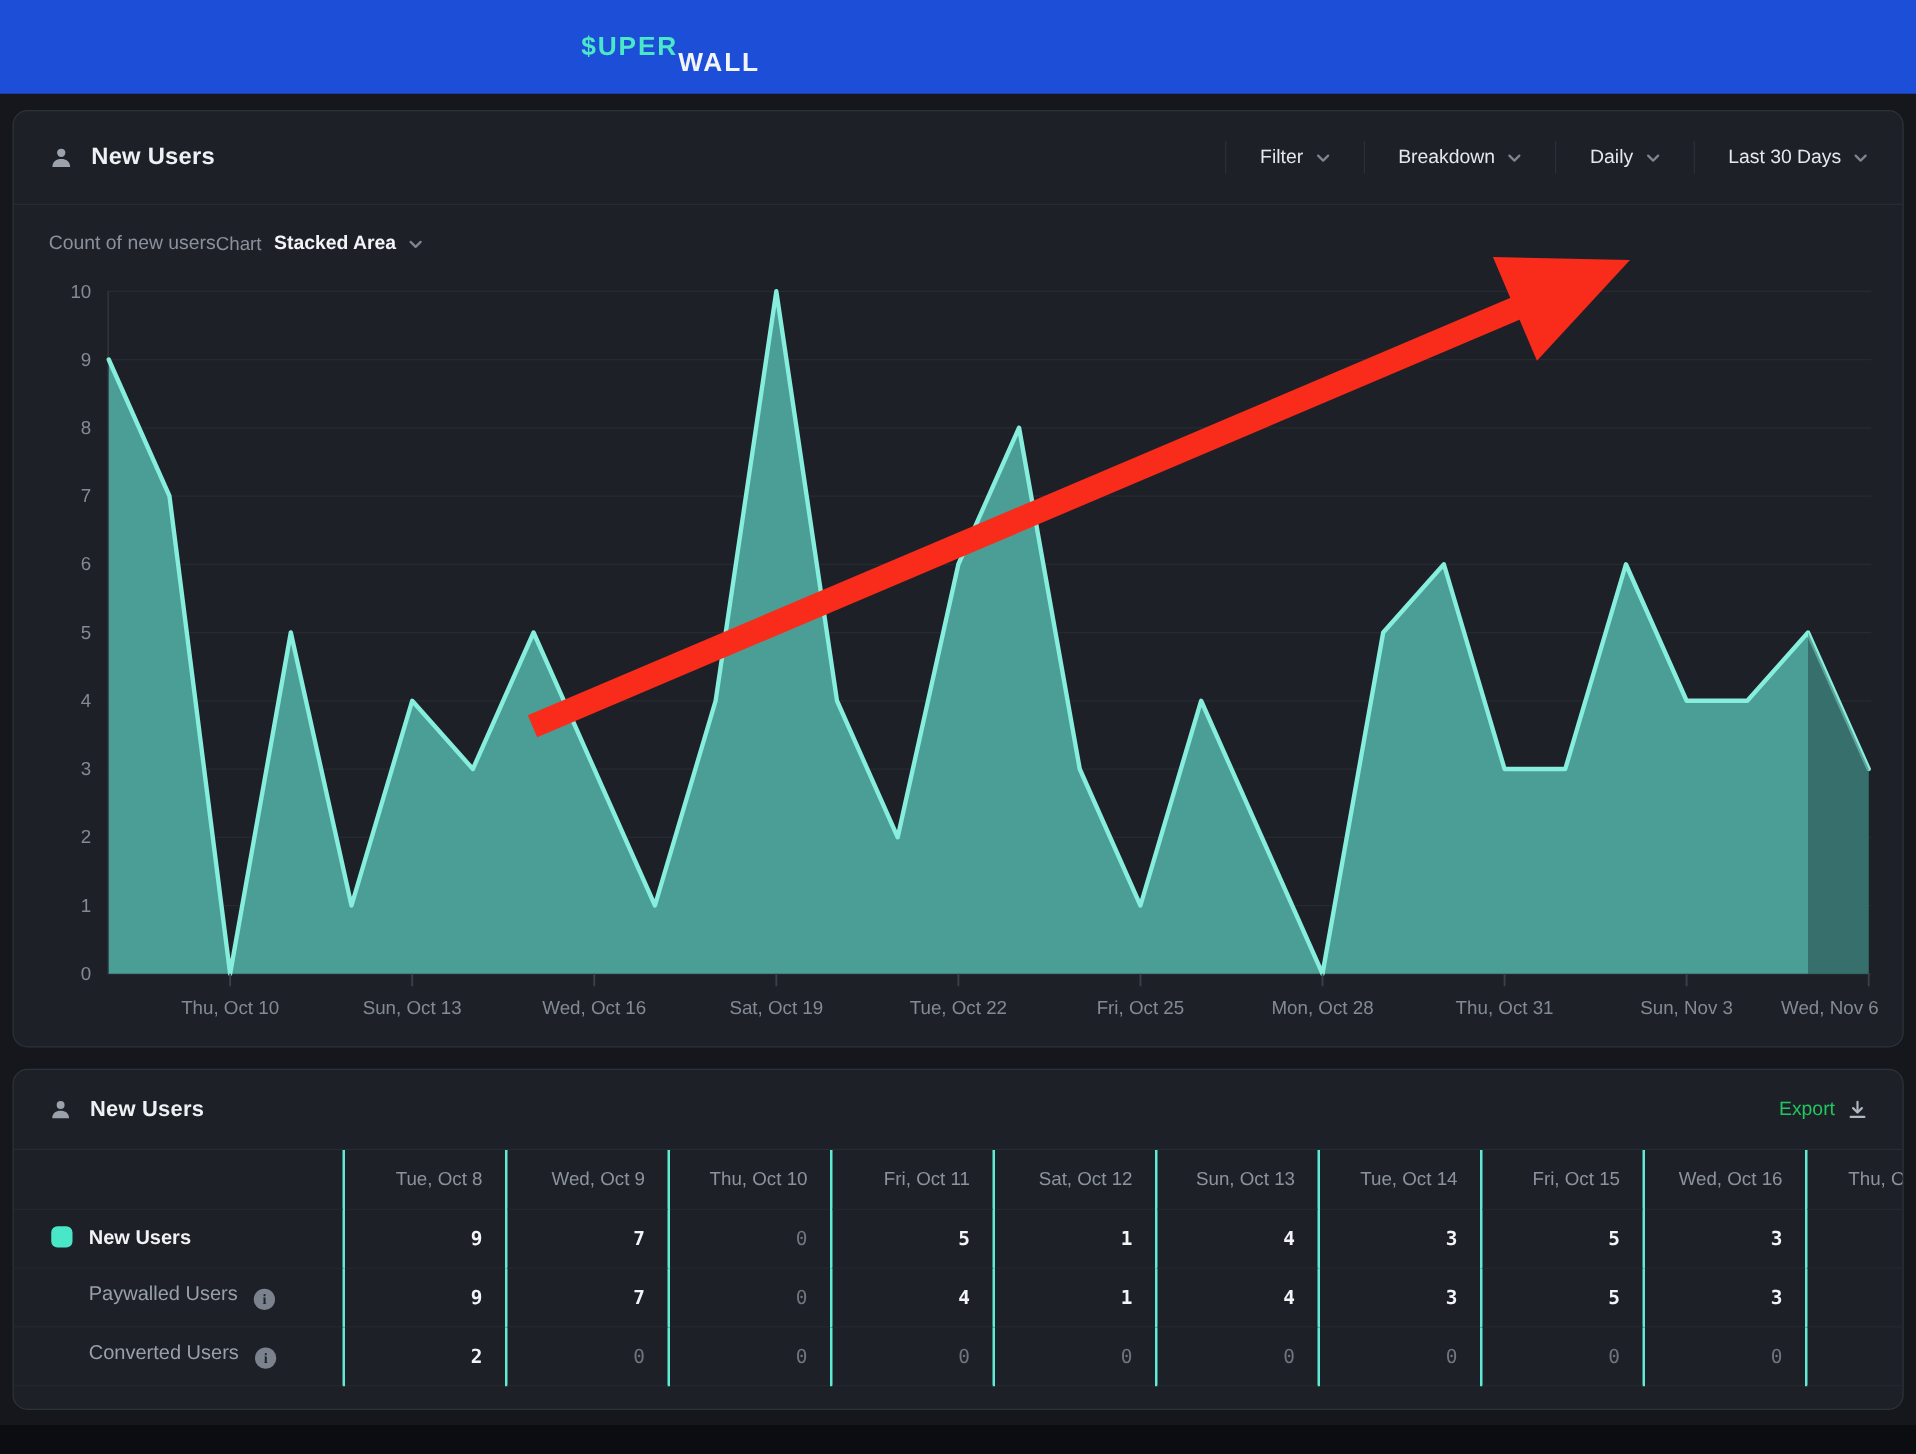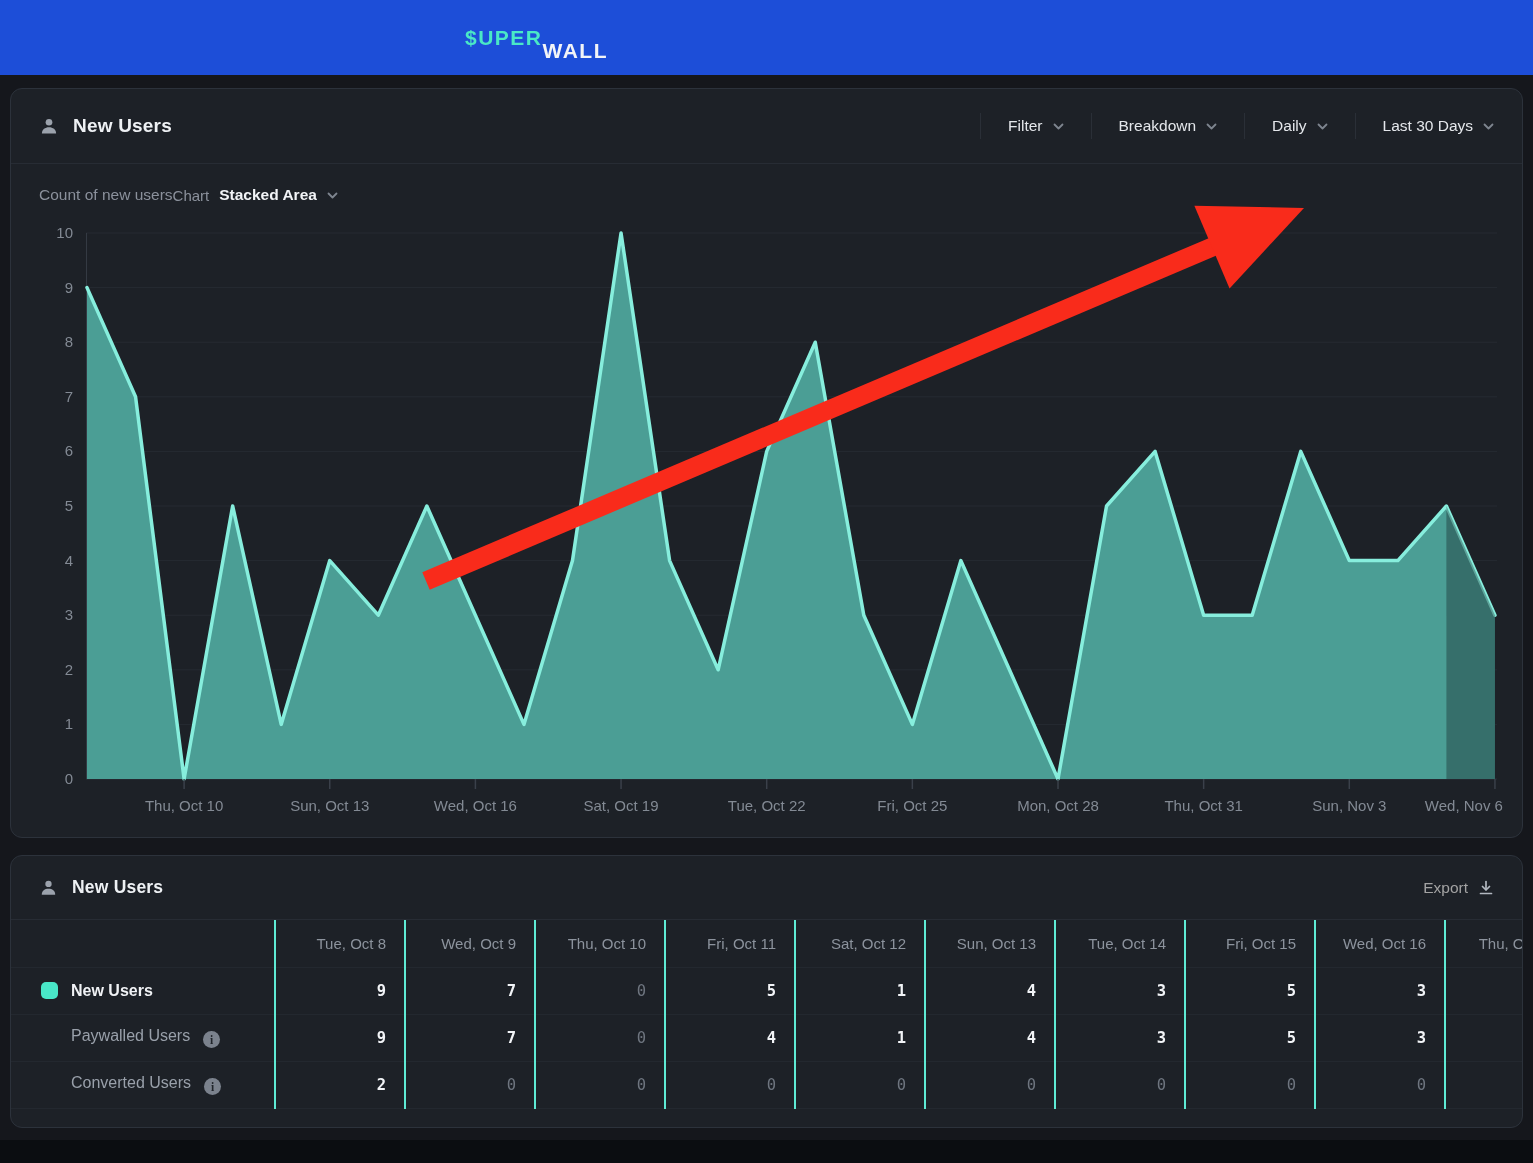--- a/index.html
+++ b/index.html
@@ -40,21 +40,21 @@
                   display:flex; align-items:center; justify-content:flex-start; top:106px; }
   .subtitle { font-size:15.5px; color:#8b919c; }
   .chart-type { display:flex; align-items:center; gap:10px; cursor:pointer; }
   .chart-type .muted  { font-size:15px;  color:#8b919c; }
   .chart-type .strong { font-size:15.5px; color:#f2f4f7; font-weight:700; }
 
   #chart-svg { position:absolute; left:0; top:0; z-index:1; }
   .axlabel { font-family:"Liberation Sans", sans-serif; font-size:15px; fill:#838a94; }
 
   
-  .export-btn { display:flex; align-items:center; gap:10px; font-size:15.5px; color:#a3a3a3; cursor:pointer; }
+  .export-btn { display:flex; align-items:center; gap:10px; font-size:15.5px; color:#22c55e; cursor:pointer; }
 
   
   table { border-collapse:collapse; table-layout:fixed; width:1564px; }
   th, td { height:47px; white-space:nowrap; }
   th { font-size:15px; font-weight:500; color:#8c939d; text-align:right; padding-right:18px; }
   td.num { font-family:"DejaVu Sans Mono", monospace; font-size:15.5px; font-weight:700;
            color:#f2f4f7; text-align:right; padding-right:18px; }
   td.num.zero { color:#6e757f; font-weight:400; }
   th:not(:first-child), td:not(:first-child) { border-left:2px solid #5eead4; }
   thead tr { border-bottom:1px solid #23282f; }

